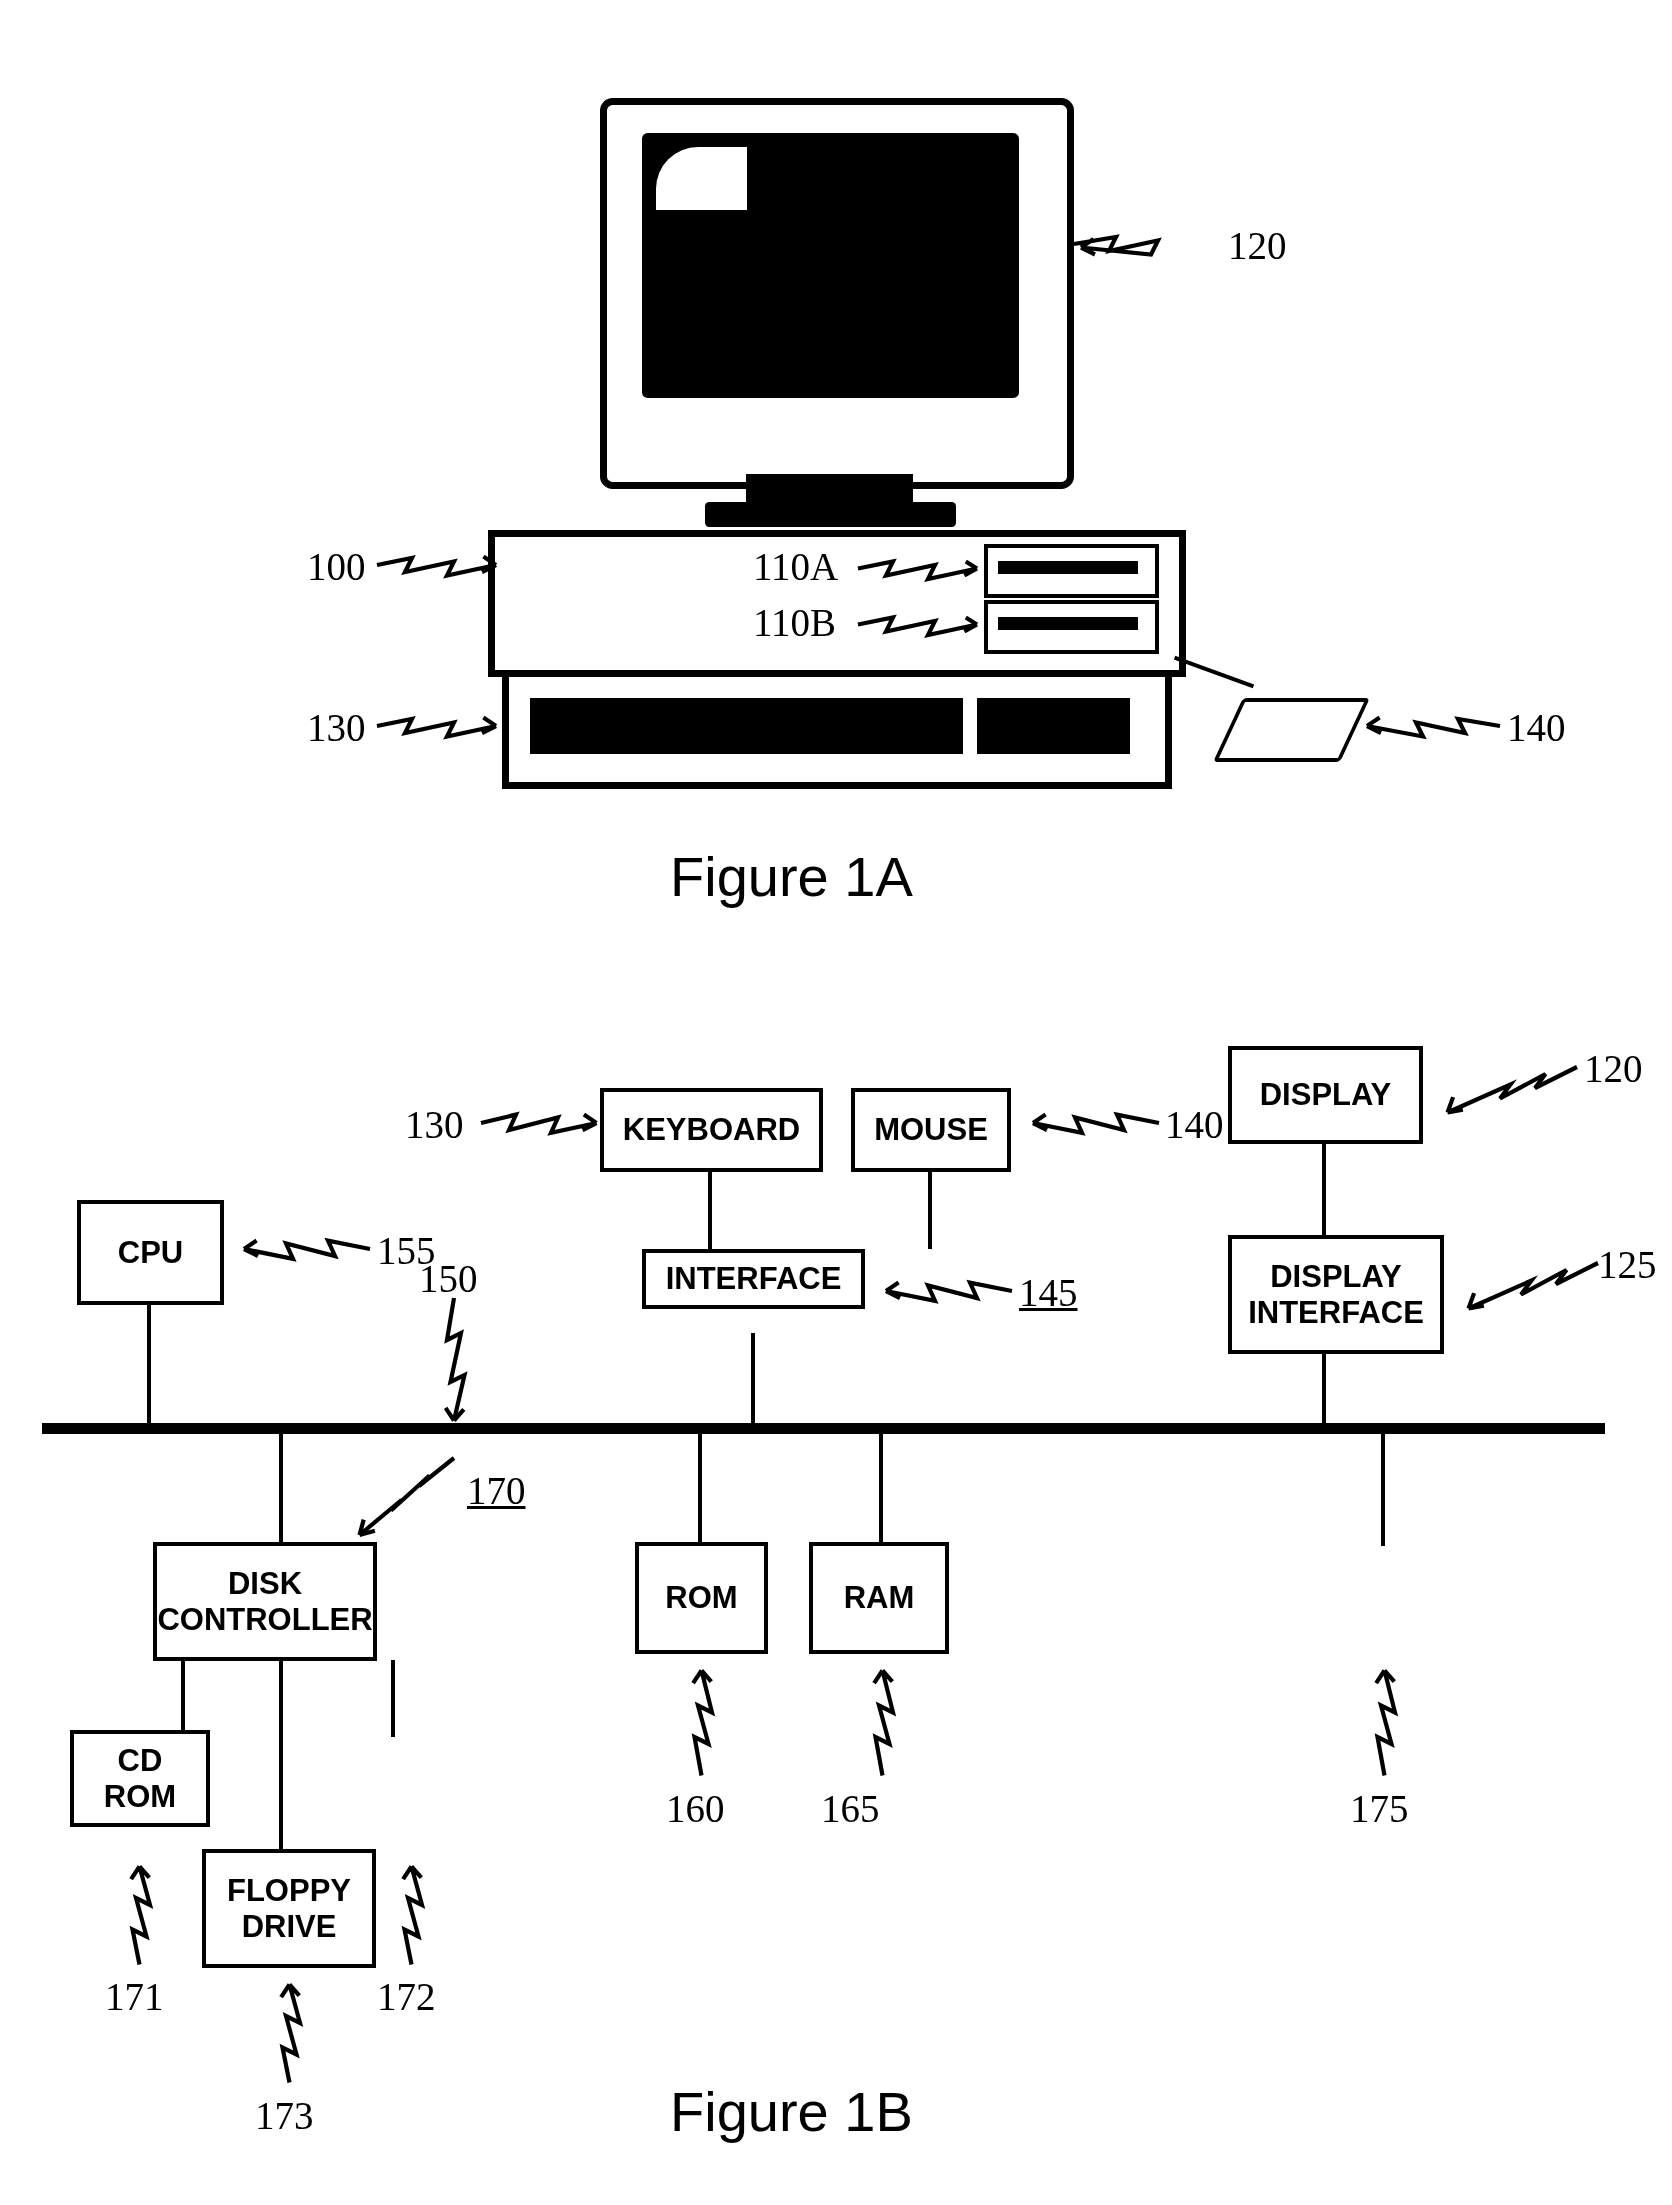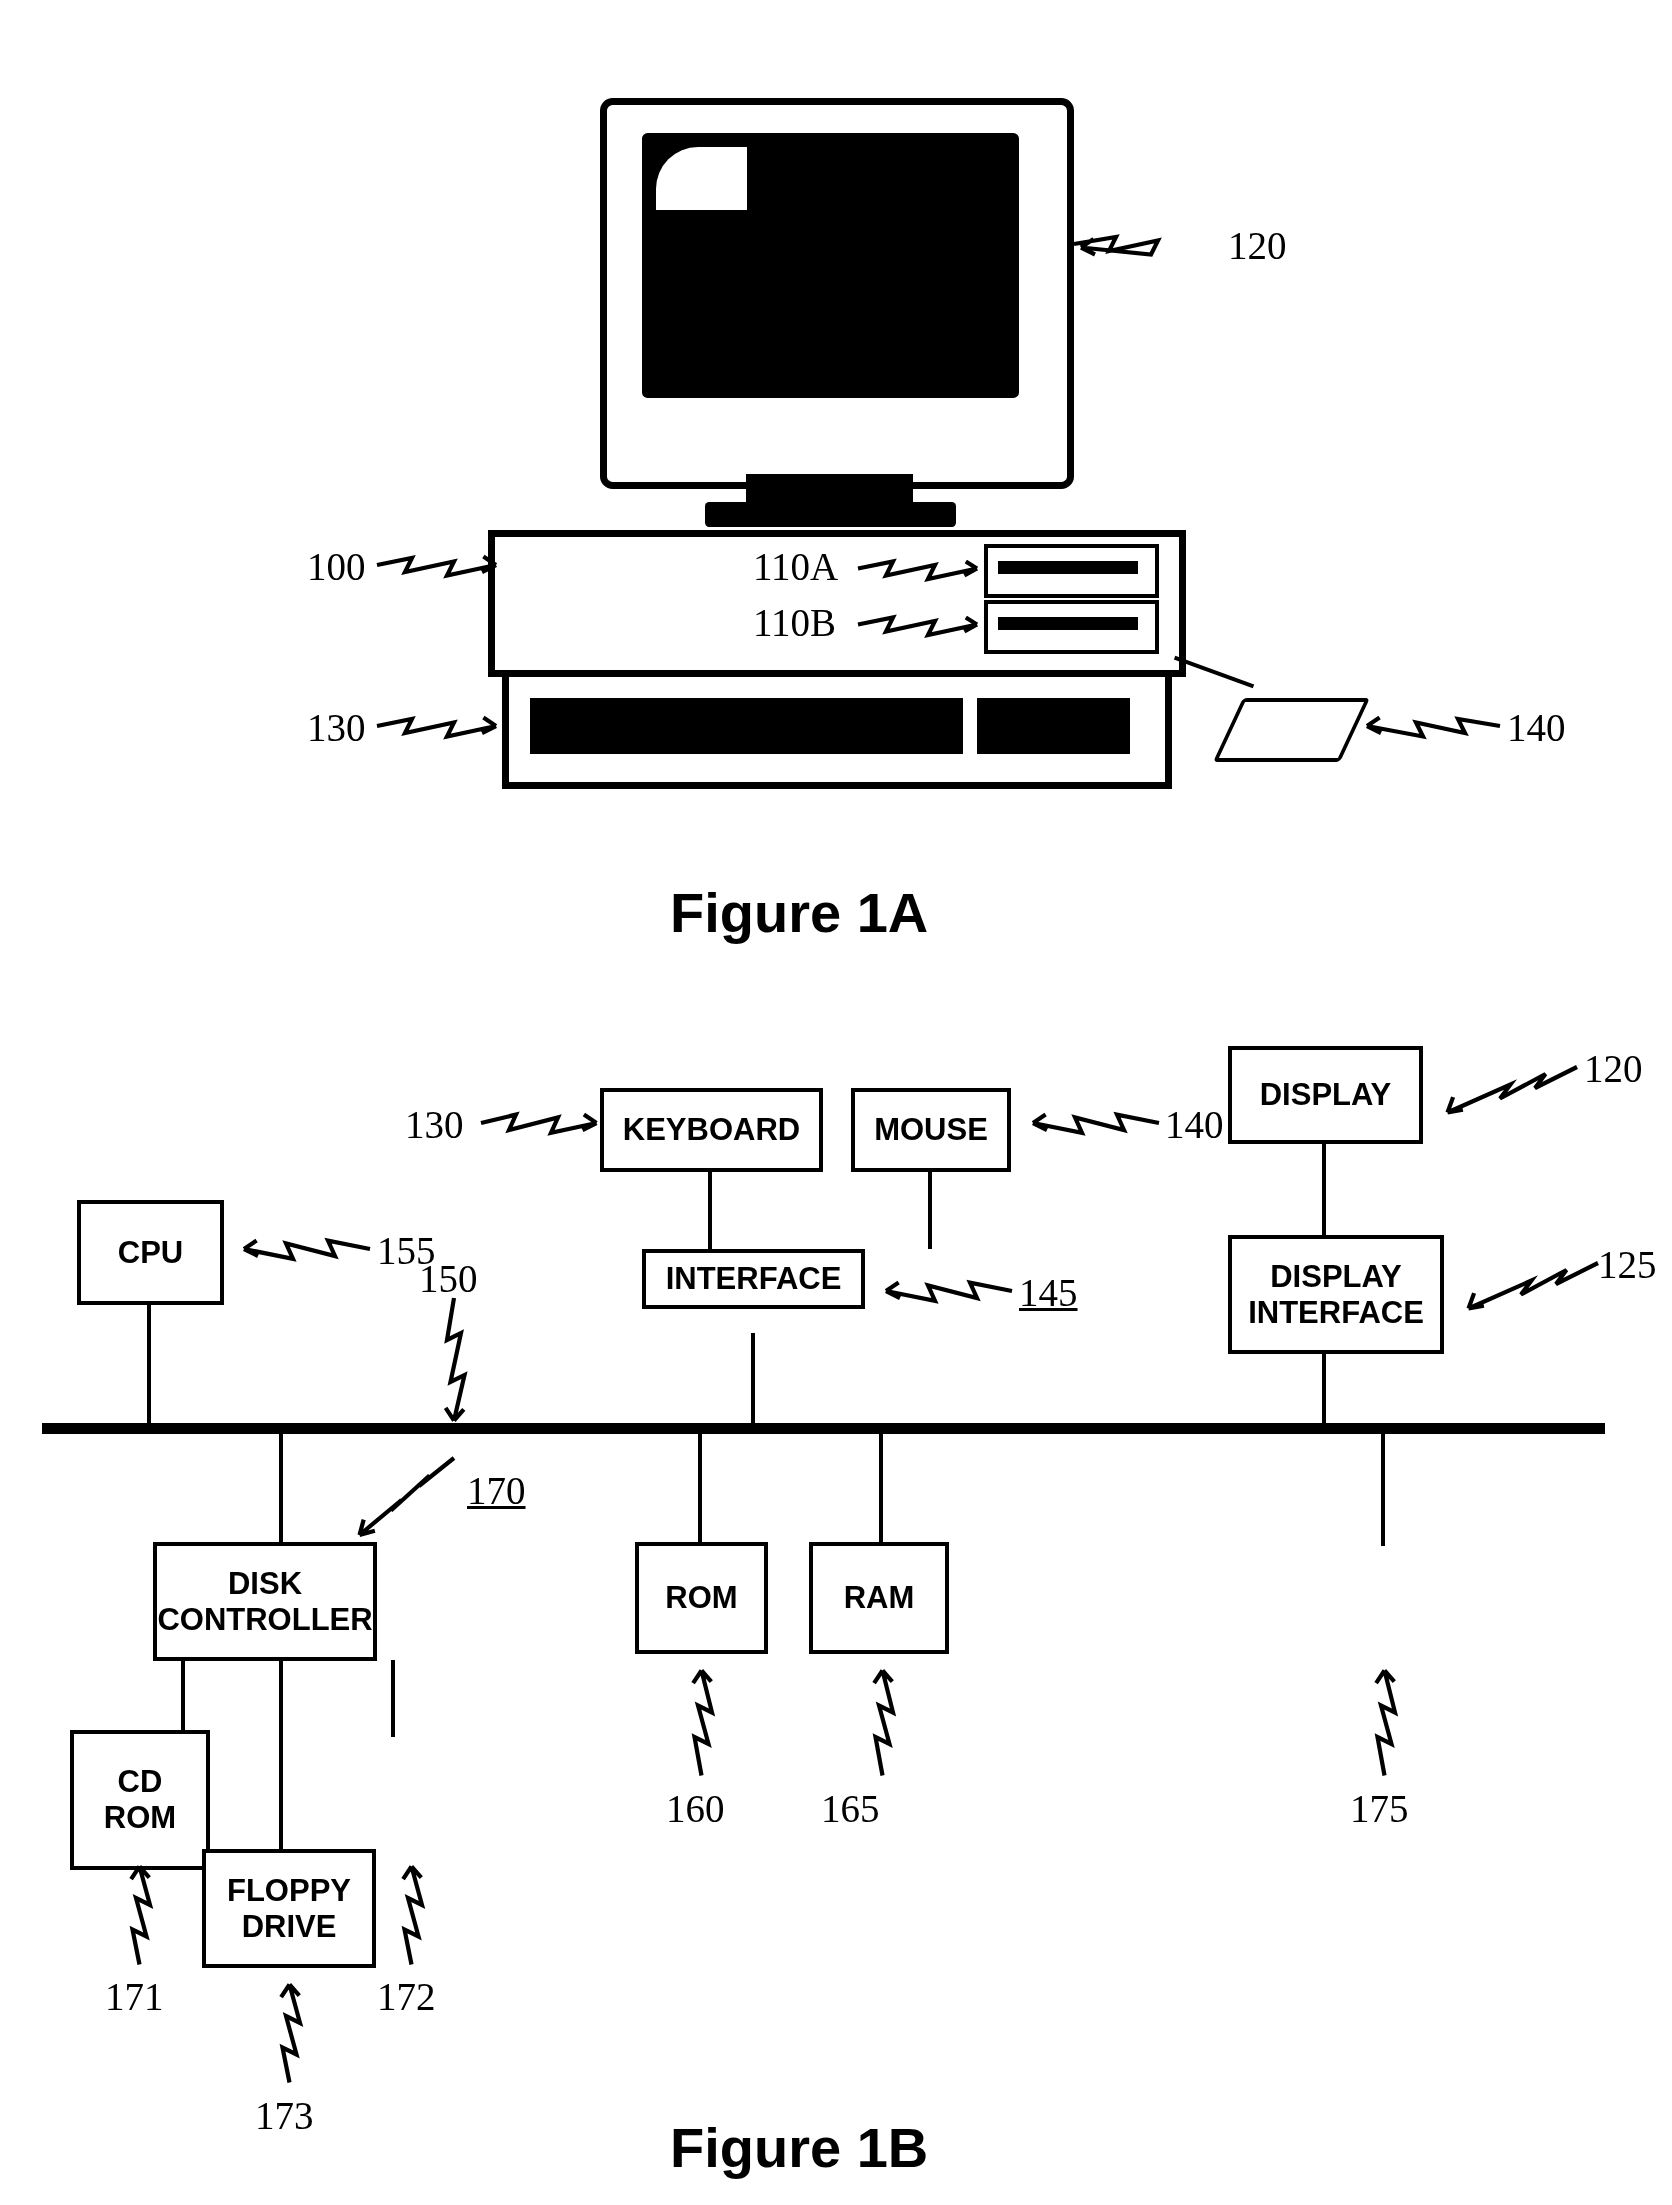--- a/index.html
+++ b/index.html
@@ -1,17 +1,17 @@
 <!DOCTYPE html>
 <html style="font-size:11px"><head>
 <meta charset="utf-8">
 <style>
   html,body{margin:0;padding:0;background:#fff;font-family:Helvetica,Arial,sans-serif;}
   .page{position:relative;width:1672px;height:2205px;}
-  .fig-title{position:absolute;font-weight:bold;font-size:56px;margin-top:36px;}
+  .fig-title{position:absolute;font-weight:normal;font-size:56px;}
   .ref{position:absolute;font-size:39px;font-family:"Times New Roman",serif;}
   .box{position:absolute;border:4.2px solid #000;background:#fff;display:flex;align-items:center;justify-content:center;text-align:center;font-weight:bold;font-size:31px;line-height:1.15;padding:4.2px;box-sizing:border-box;}
   .bus{position:absolute;background:#000;}
   .vline{position:absolute;width:4.2px;background:#000;}
   .crt-body{position:absolute;border:7px solid #000;border-radius:12.6px;background:#fff;}
   .crt-screen{position:absolute;background:#000;border-radius:5.6px;}
   .crt-glare{position:absolute;background:#fff;border-top-left-radius:42px;}
   .tower{position:absolute;border:7px solid #000;background:#fff;}
   .slot{position:absolute;border:4.2px solid #000;background:#fff;}
   .slot-inner{position:absolute;background:#000;}
@@ -119,21 +119,21 @@
       <span>ROM</span>
     </div>
   <div class="box" style="left:809px;top:1542px;width:140px;height:112px;">
       <span>RAM</span>
     </div>
 
   <div class="vline" style="left:181px;top:1660px;height:77px;"></div>
   <div class="vline" style="left:279px;top:1660px;height:195px;"></div>
   <div class="vline" style="left:391px;top:1660px;height:77px;"></div>
 
-  <div class="box" style="left:70px;top:1730px;width:140px;height:140px;">
+  <div class="box" style="left:70px;top:1730px;width:140px;height:97px;">
       <span>CD ROM</span>
     </div>
   <div class="box" style="left:202px;top:1849px;width:174px;height:119px;">
       <span>FLOPPY DRIVE</span>
     </div>
 
   <svg class="arrow" style="left:481px;top:1102px;width:119px;height:42px;" viewBox="0 0 170 60" width="119" height="42">
       <path d="M0,30 L50,18 L40,40 L110,22 L100,44 L165,30 M165,30 l-18,-12 M165,30 l-20,10" stroke="#000" stroke-width="6" fill="none"></path>
     </svg>
   <div class="ref" style="left:405px;top:1102px;">130</div>

